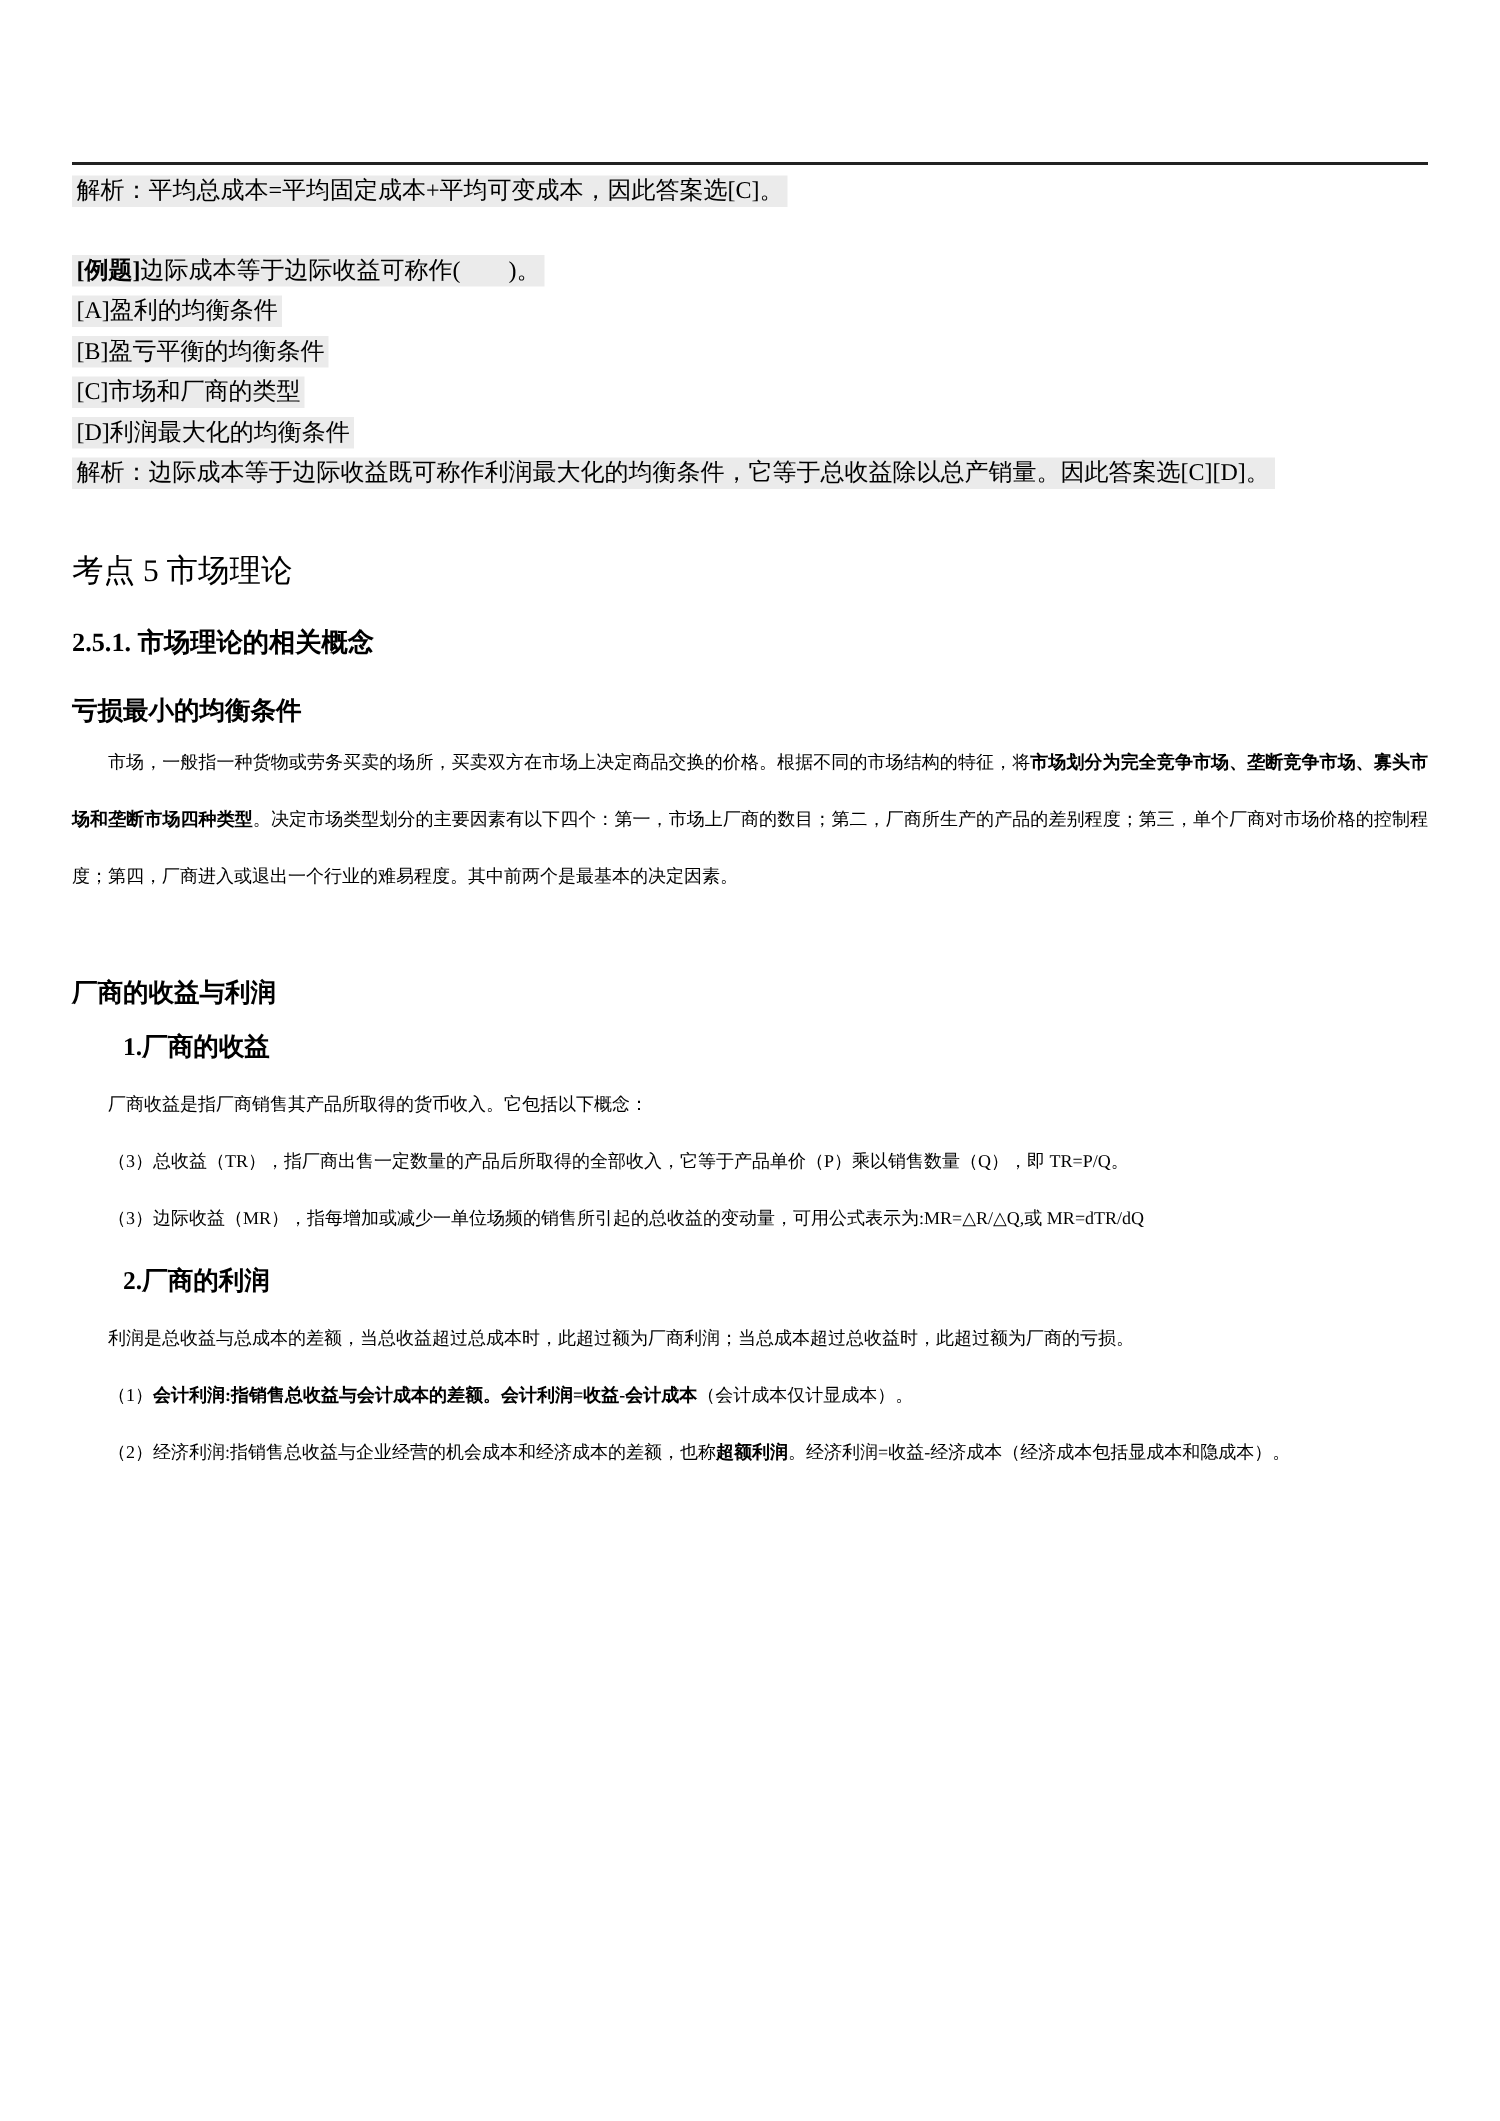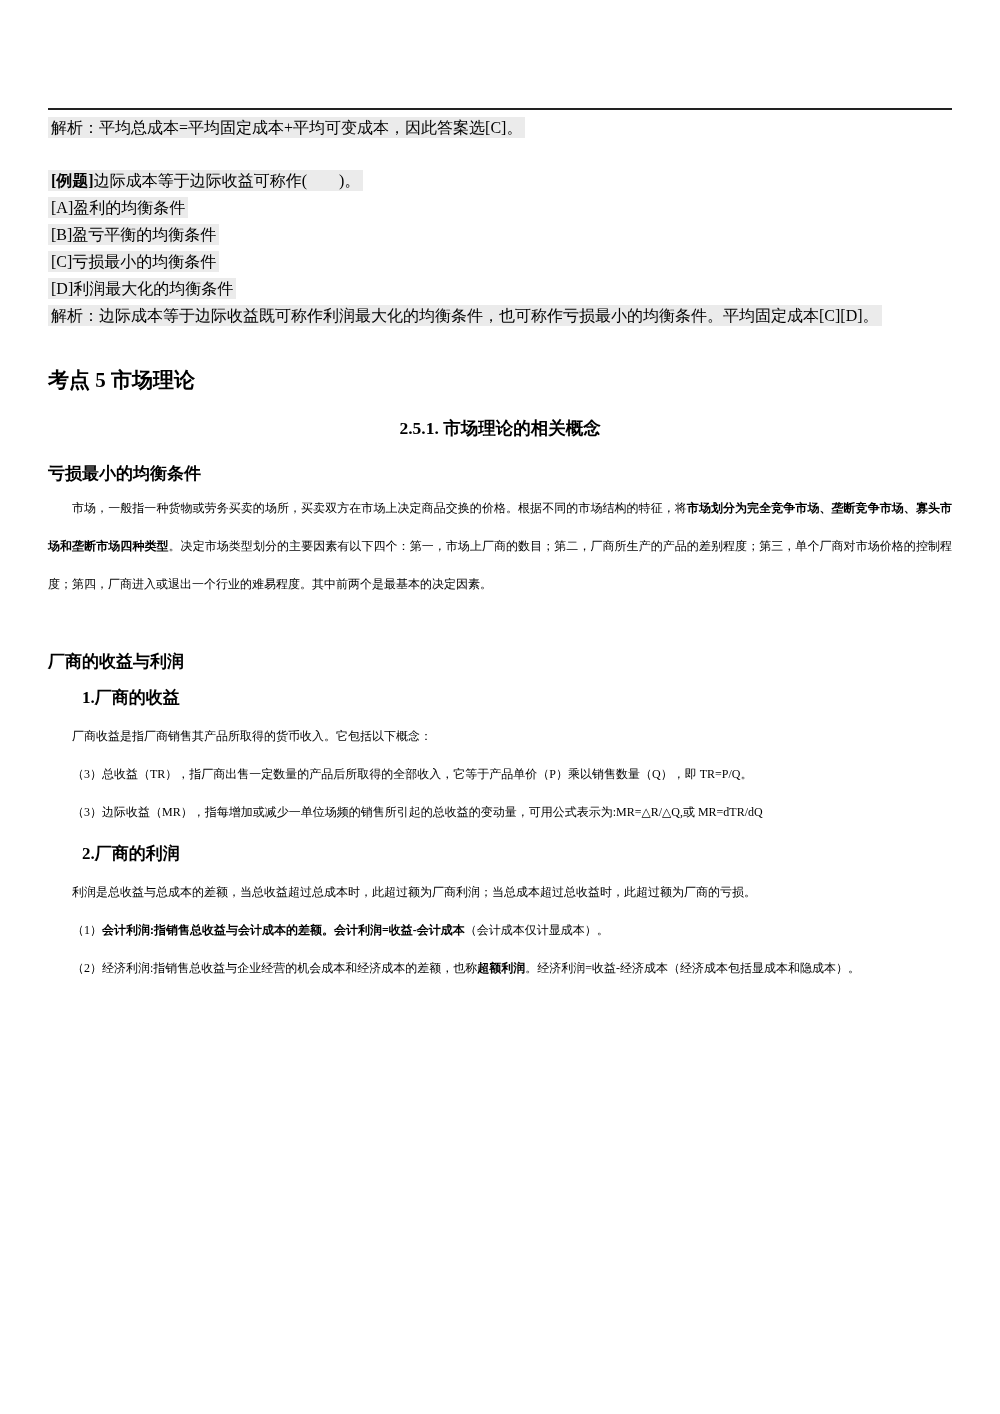--- a/index.html
+++ b/index.html
@@ -31,28 +31,27 @@
     background: #ebebeb;
     padding: 2px 3px;
     box-decoration-break: clone;
     -webkit-box-decoration-break: clone;
   }
   b, strong, .b { font-weight: bold; }
   h1.sec {
     margin: 36px 0 0 0;
     font-size: 21px;
     line-height: 30px;
-    font-weight: bold;
+    font-weight: normal;
   }
   h2.sub {
     margin: 20px 0 0 0;
     font-size: 17.5px;
     line-height: 26px;
     font-weight: bold;
-    text-align: center;
   }
   h3.minor {
     margin: 20px 0 2px 0;
     font-size: 17px;
     line-height: 26px;
     font-weight: bold;
   }
   h3.gap { margin-top: 46px; }
   .para {
     margin: 0;
@@ -84,24 +83,24 @@
 <main class="page">
 
   <hr class="rule">
 
   <p class="line"><span class="hl">解析：平均总成本=平均固定成本+平均可变成本，因此答案选[C]。</span></p>
 
   <p class="line question"><span class="hl"><b>[例题]</b><span>边际成本等于边际收益可称作(　　)。</span></span></p>
 
   <p class="line"><span class="hl">[A]盈利的均衡条件</span></p>
   <p class="line"><span class="hl">[B]盈亏平衡的均衡条件</span></p>
-  <p class="line"><span class="hl">[C]亏损最小的均衡条件</span></p>
+  <p class="line"><span class="hl">[C]市场和厂商的类型</span></p>
   <p class="line"><span class="hl">[D]利润最大化的均衡条件</span></p>
 
-  <p class="line"><span class="hl">解析：边际成本等于边际收益既可称作利润最大化的均衡条件，也可称作亏损最小的均衡条件。平均固定成本[C][D]。</span></p>
+  <p class="line"><span class="hl">解析：边际成本等于边际收益既可称作利润最大化的均衡条件，它等于总收益除以总产销量。因此答案选[C][D]。</span></p>
 
   <h1 class="sec">考点 5  市场理论</h1>
 
   <h2 class="sub">2.5.1. 市场理论的相关概念</h2>
 
   <h3 class="minor">亏损最小的均衡条件</h3>
 
   <p class="para indent"><span>市场，一般指一种货物或劳务买卖的场所，买卖双方在市场上决定商品交换的价格。根据不同的市场结构的特征，将</span><b>市场划分为完全竞争市场、垄断竞争市场、寡头市场和垄断市场四种类型</b><span>。决定市场类型划分的主要因素有以下四个：第一，市场上厂商的数目；第二，厂商所生产的产品的差别程度；第三，单个厂商对市场价格的控制程度；第四，厂商进入或退出一个行业的难易程度。其中前两个是最基本的决定因素。</span></p>
 
   <h3 class="minor gap">厂商的收益与利润</h3>

